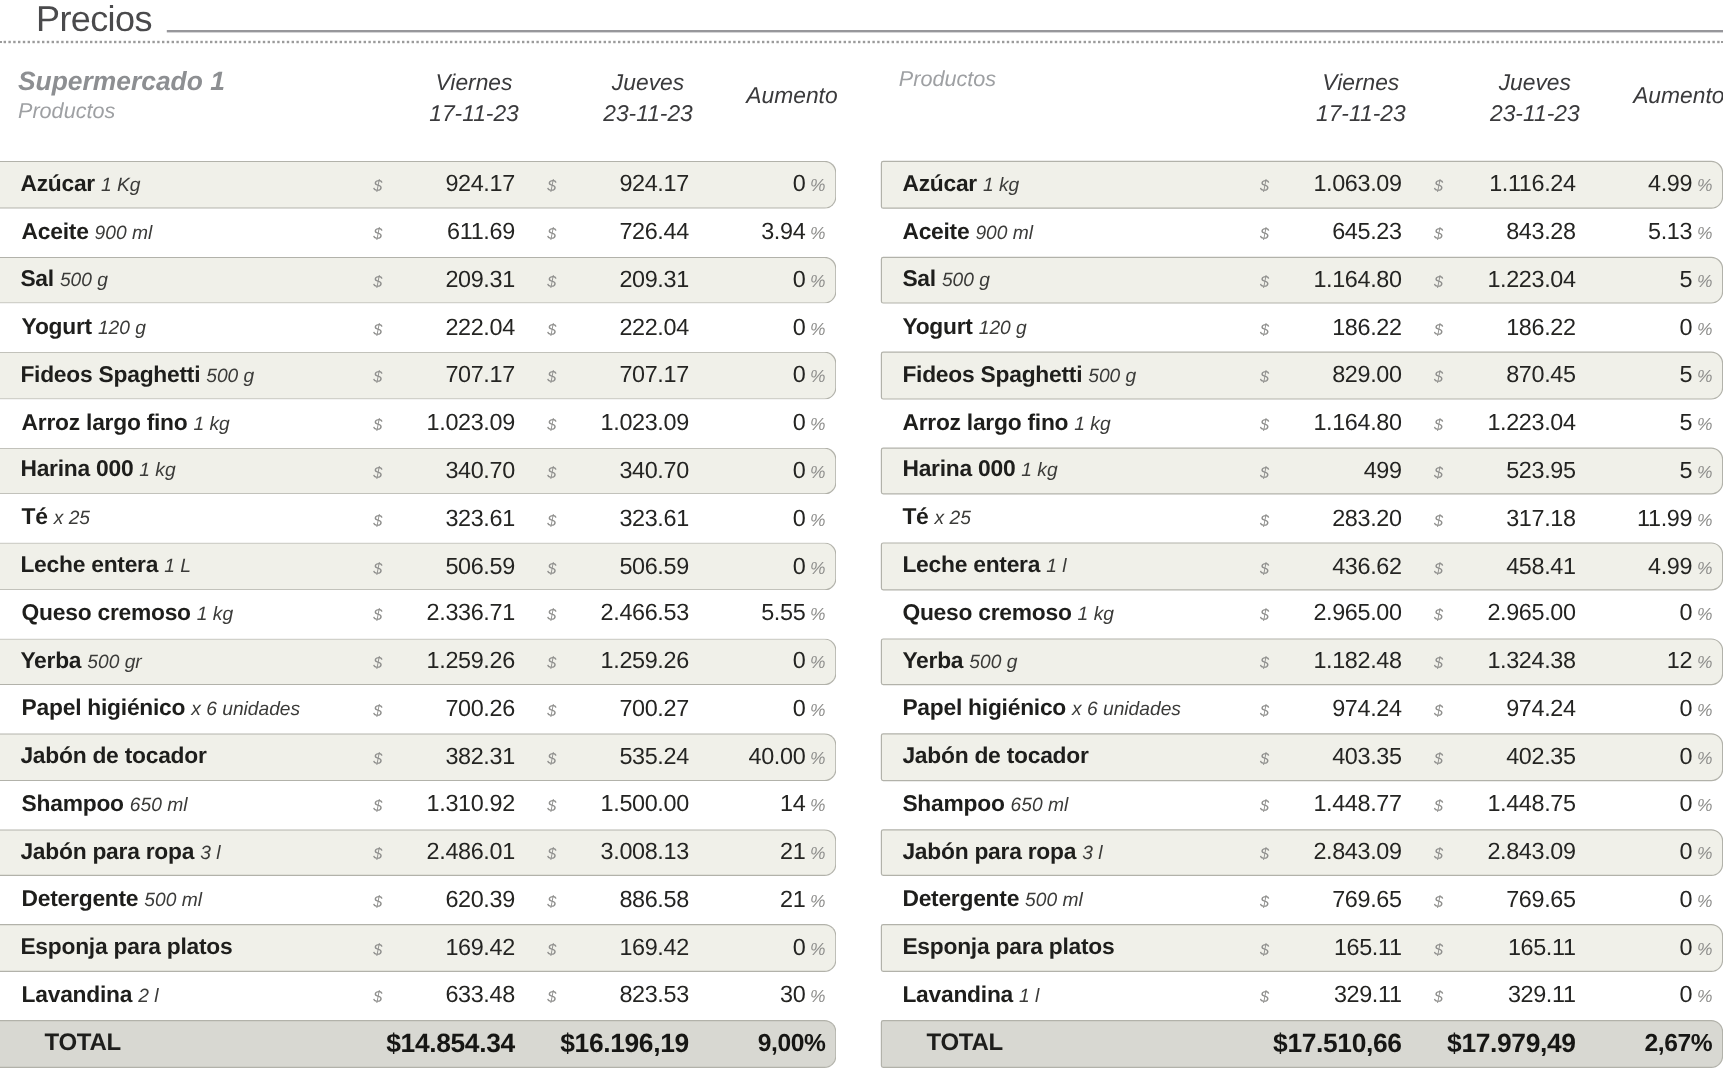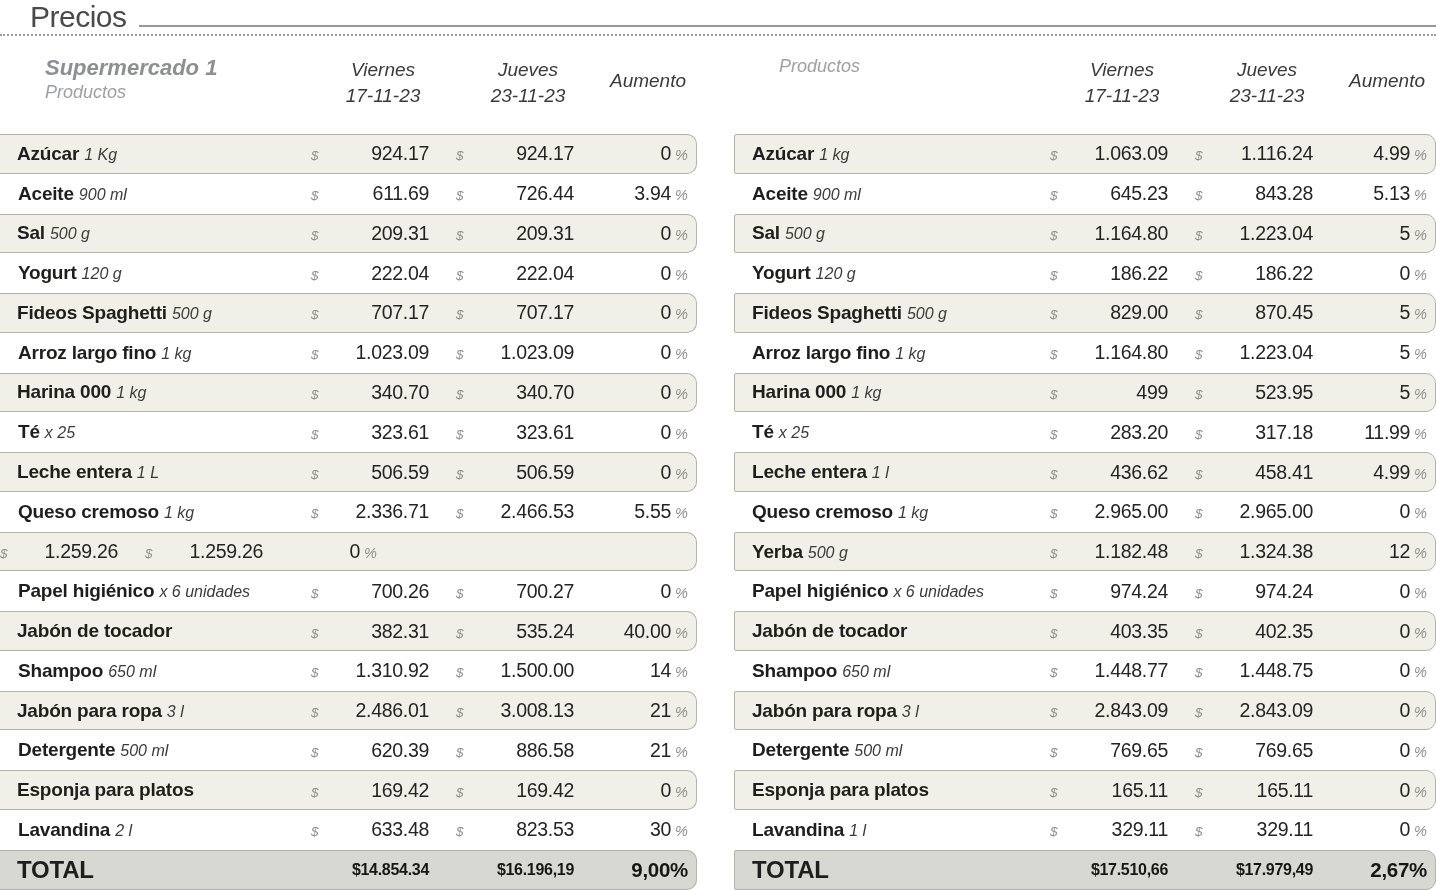--- a/index.html
+++ b/index.html
@@ -16,24 +16,24 @@
   .title-rule { flex:1; border-bottom:2px solid #97979b; margin:0 0 5px 12px; }
 
   
   .tables { display:flex; padding-top:8px; }
   .ptable { width:697px; }
   .tgap   { width:37px; }
   .ptable.t2 { width:702px; }
 
   
   .thead { height:90px; display:flex; }
-  .thead-left { flex:1; padding:11px 0 0 29px;margin-left:16px; }
+  .thead-left { flex:1; padding:11px 0 0 15px; }
   .sm-title { font-size:22px; font-weight:bold; font-style:italic; color:#8d8f92; line-height:1.2; }
   .sm-sub   { font-size:18px; font-style:italic; color:#9ea0a3; line-height:1.25; }
-  .hcols { display:flex; position:relative; left:12px; }
+  .hcols { display:flex; position:relative; left:24px; }
   .hc { text-align:center; font-style:italic; font-size:19px; color:#3a3a3c; line-height:1.35; padding-top:13px; }
   .hc1 { width:118px; }
   .hgap { width:27px; }
   .hc2 { width:118px; }
   .hc3 { width:122px; padding-top:24px; }
 
   
   .rows {}
   .row {
     height:39.78px; display:flex; align-items:center;
@@ -54,22 +54,22 @@
   .pct-cell { width:122px; text-align:right; padding-right:8px; white-space:nowrap; }
   .pctval { font-size:19.5px; color:#242422; letter-spacing:-0.3px; }
   .pctsym { font-size:14.5px; font-style:italic; color:#8f8f8d; margin-left:4px; }
 
   
   .row.total {
     background:#d8d8d2; border:1px solid #b2b2aa; border-left:none;
     border-radius:0 10px 10px 0;
   }
   .t2 .row.total { border-left:1px solid #b2b2aa; border-radius:2px 10px 10px 2px; }
-  .row.total .pname { font-size:24px; }
-  .row.total .pval { font-size:16px; font-weight:bold; color:#161614; }
+  .row.total .pname { font-size:20px;margin-left:20px; }
+  .row.total .pval { font-size:22px; font-weight:bold; color:#161614; }
   .row.total .pctval { font-size:20.5px; font-weight:bold; color:#161614; }
 </style>
 </head>
 <body>
 
 <div class="page-header">
   <div class="title-row">
     <span class="page-title">Precios</span>
     <span class="title-rule"></span>
   </div>
@@ -223,20 +223,21 @@
             <span class="pval">2.336.71</span>
           </div>
           <div class="cgap"></div>
           <div class="price-cell">
             <span class="dollar">$</span>
             <span class="pval">2.466.53</span>
           </div>
           <div class="pct-cell"><span class="pctval">5.55</span><span class="pctsym">%</span></div>
         </div>
         <div class="row shaded">
+          <div class="name-cell"><span class="pname">Yerba</span><span class="punit">500 gr</span></div>
           <div class="price-cell">
             <span class="dollar">$</span>
             <span class="pval">1.259.26</span>
           </div>
           <div class="cgap"></div>
           <div class="price-cell">
             <span class="dollar">$</span>
             <span class="pval">1.259.26</span>
           </div>
           <div class="pct-cell"><span class="pctval">0</span><span class="pctsym">%</span></div>

